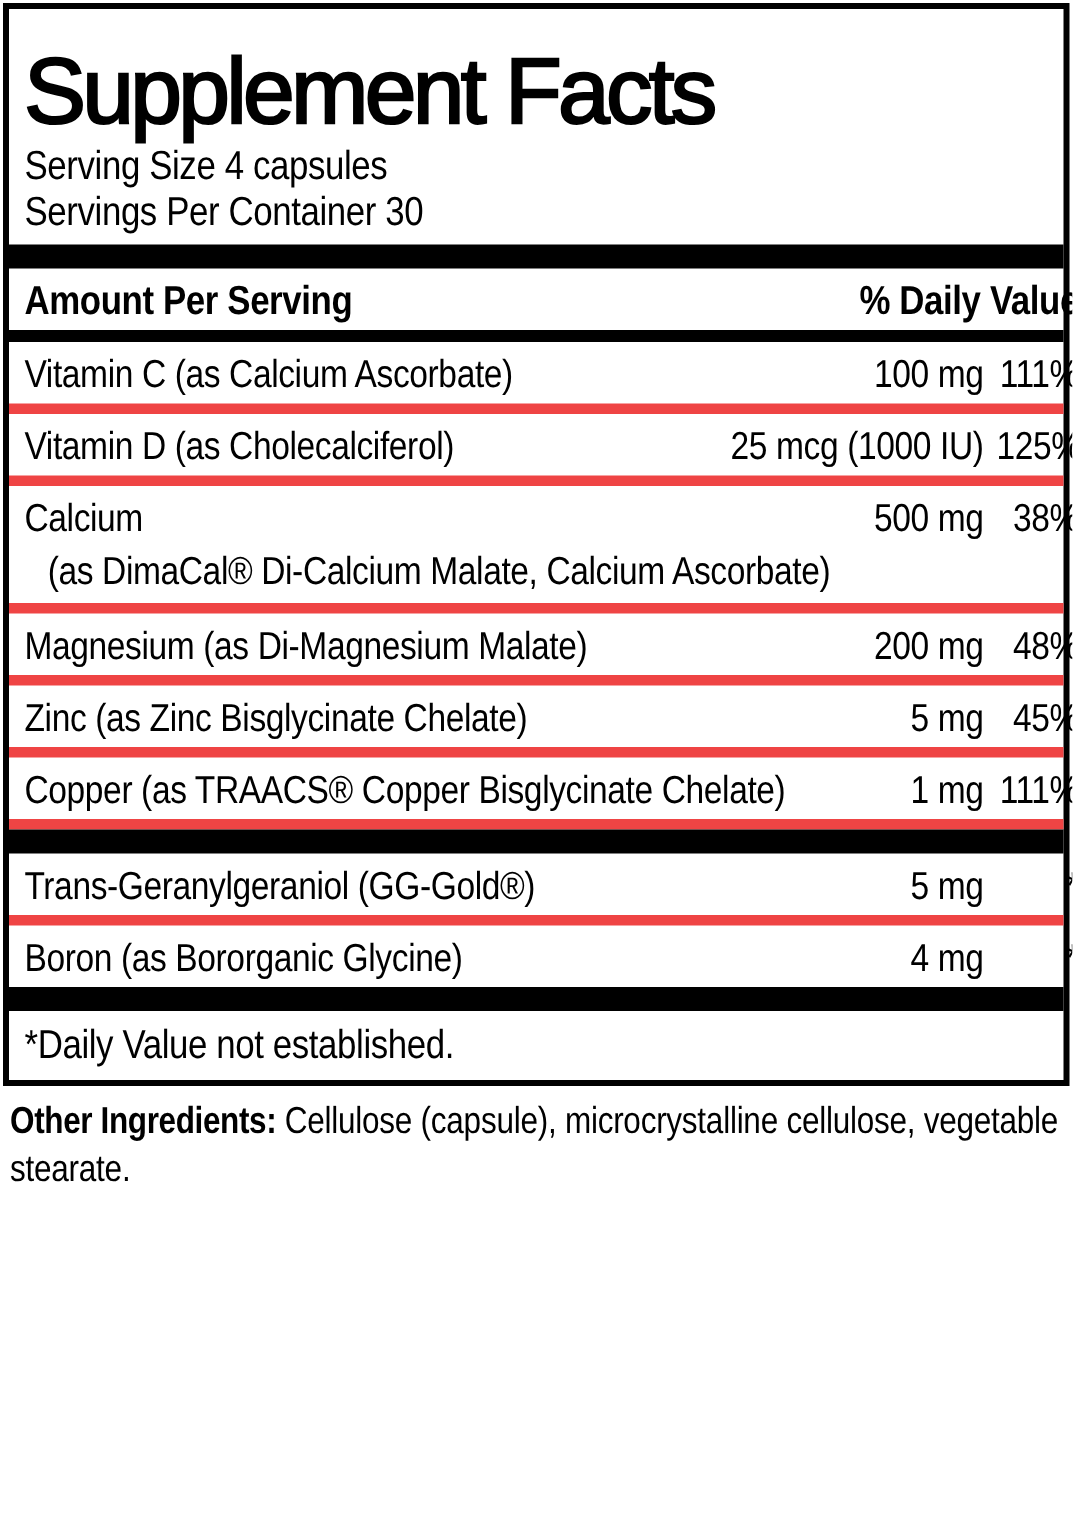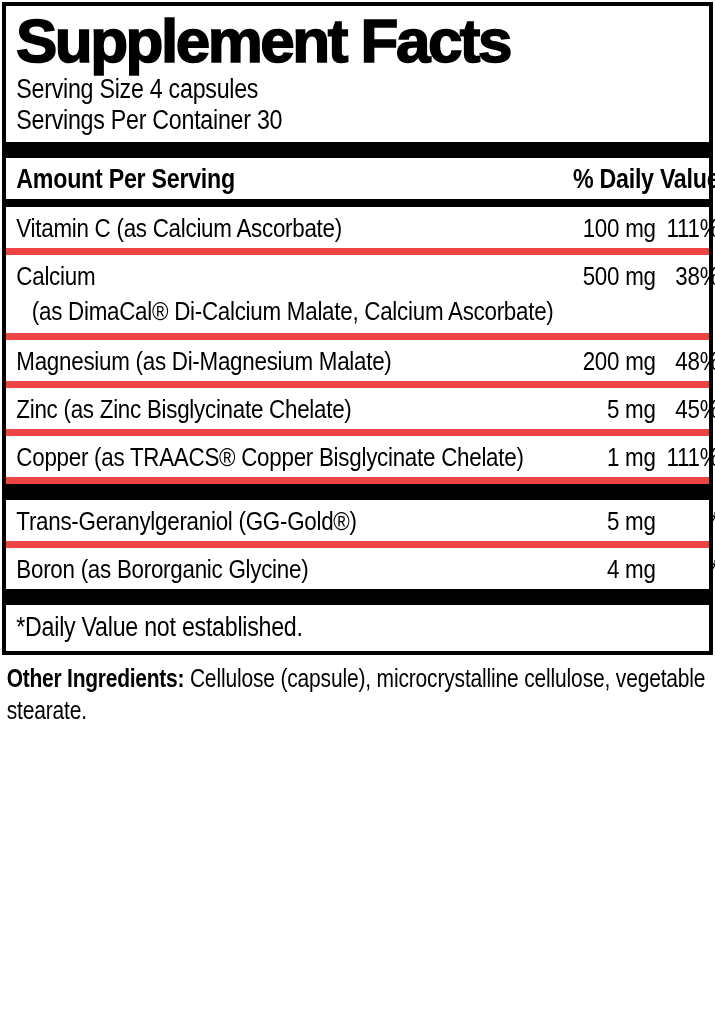--- a/index.html
+++ b/index.html
@@ -22,24 +22,24 @@
     transform:scaleX(0.86);
     transform-origin:0 0;
   }
   .cond2{
     width:119.05%;
     transform:scaleX(0.84);
     transform-origin:0 0;
   }
   .title{
     margin:0;
-    padding:4px 10px 2px;
+    padding:25px 10px 2px;
     font-size:62px;
     line-height:1.0;
-    font-weight:bold;
+    font-weight:normal;
     letter-spacing:-2.5px;
     -webkit-text-stroke:1.6px #000;
     white-space:nowrap;
   }
   .serving{
     font-size:27px;
     line-height:31px;
     padding:0 12px;
     letter-spacing:-0.3px;
     white-space:nowrap;
@@ -128,20 +128,28 @@
     <div id="rows">
   <div class="rowg">
     <div class="row cond">
       <span class="nm">Vitamin C (as Calcium Ascorbate)</span>
       <span class="amt">100 mg</span>
       <span class="dv">111%</span>
     </div>
 
   </div>
 
+  <div class="rowg">
+    <div class="row cond">
+      <span class="nm">Vitamin D (as Cholecalciferol)</span>
+      <span class="amt">25 mcg (1000 IU)</span>
+      <span class="dv">125%</span>
+    </div>
+
+  </div>
 
 
   <div class="rowg">
     <div class="row cond">
       <span class="nm">Calcium</span>
       <span class="amt">500 mg</span>
       <span class="dv">38%</span>
     </div>
     <div class="sub cond">(as DimaCal® Di-Calcium Malate, Calcium Ascorbate)</div>
   </div>

